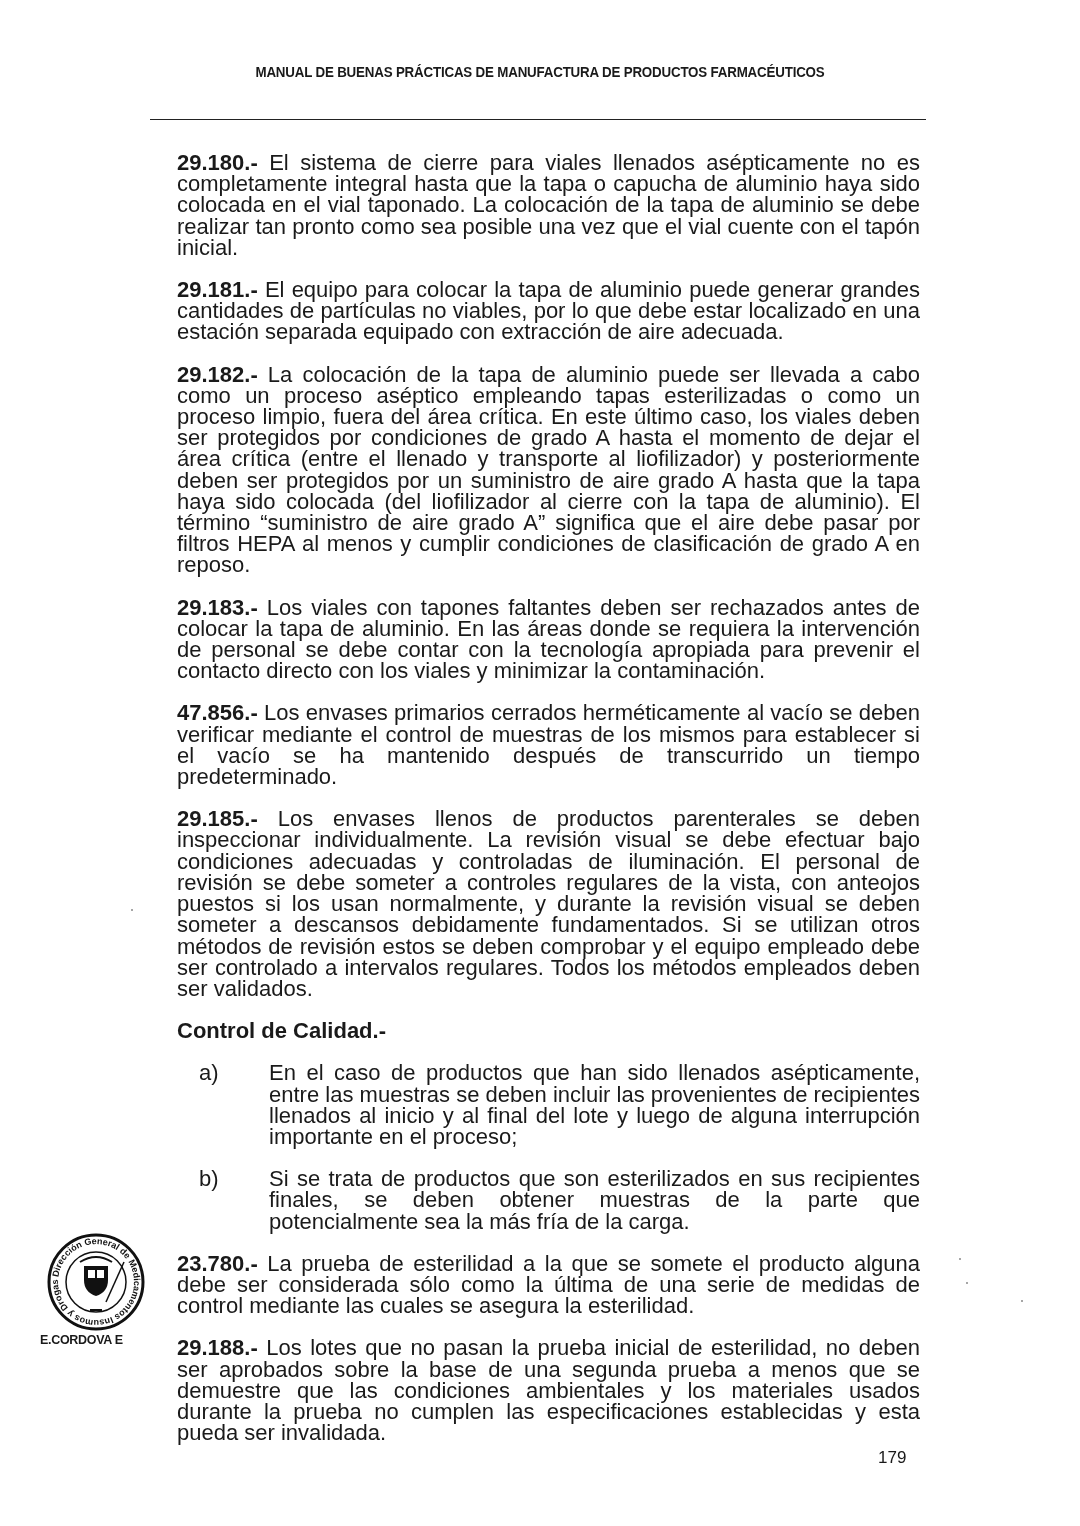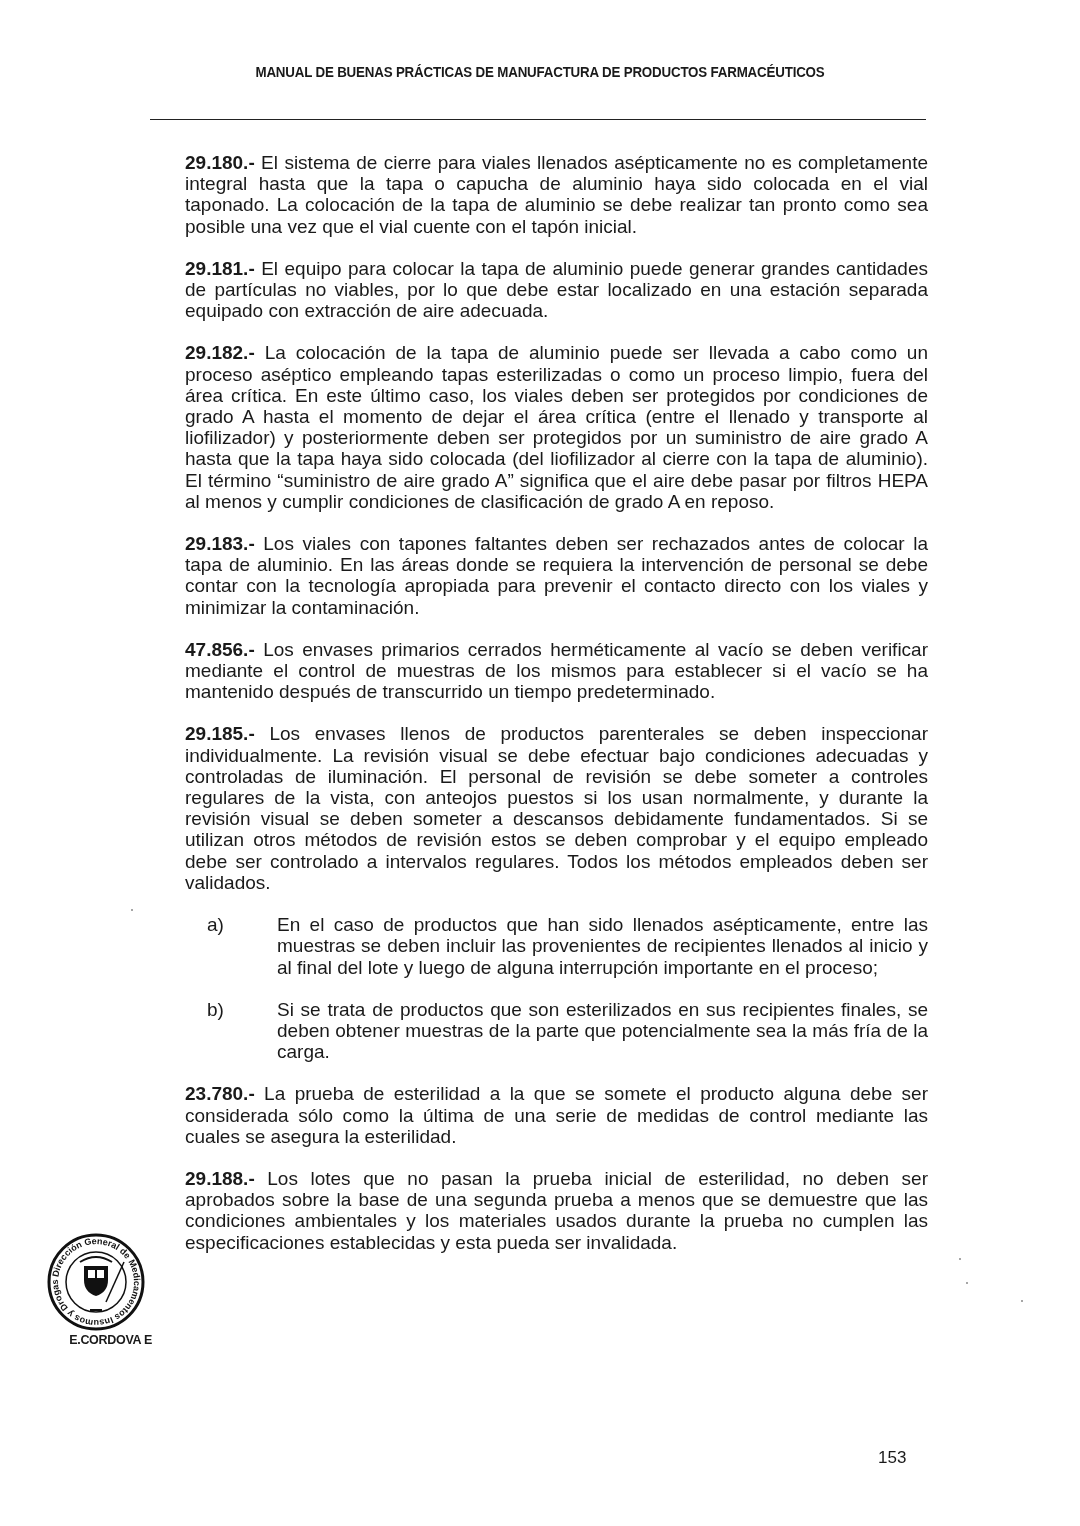--- a/index.html
+++ b/index.html
@@ -1,49 +1,50 @@
 <!DOCTYPE html>
 <html><head>
 <meta charset="utf-8">
 <style>
   html, body { margin: 0; padding: 0; background: #ffffff; }
   body { width: 1080px; height: 1526px; position: relative; overflow: hidden;
          font-family: "Liberation Sans", sans-serif; color: #1a1a1a; }
   .header { position: absolute; left: 150px; top: 64px; width: 780px; text-align: center;
             font-weight: bold; font-size: 14.5px; letter-spacing: -0.2px; transform: scaleX(0.92); transform-origin: center; }
   .header-rule { position: absolute; left: 150px; top: 119px; width: 776px; height: 0; border-top: 1.5px solid #222; }
-  .body { position: absolute; left: 185px; top: 152px; width: 743px; font-size: 19px; line-height: 21.2px; }
+  .body { position: absolute; left: 177px; top: 152px; width: 743px; font-size: 22px; line-height: 21.2px; }
   .para { text-align: justify; margin: 0 0 21px 0; }
   .num { font-weight: bold; }
   .section-heading { font-weight: bold; margin: 0 0 21px 0; }
   .list { margin: 0 0 21px 0; }
   .list-item { display: flex; margin-bottom: 21px; text-align: justify; }
   .list-item:last-child { margin-bottom: 0; }
   .list-marker { width: 26px; flex: none; padding-left: 22px; }
   .list-text { flex: 1; margin-left: 44px; }
   .seal { position: absolute; left: 46px; top: 1232px; width: 100px; height: 100px; }
-  .seal-caption { position: absolute; left: 40px; top: 1333px; width: 112px; text-align: right;
+  .seal-caption { position: absolute; left: 40px; top: 1333px; width: 112px; text-align: left;
                   font-weight: bold; font-size: 12.5px; letter-spacing: -0.3px; }
   .page-number { position: absolute; left: 878px; top: 1448px; font-size: 17px; font-weight: 500; }
   .speck { position: absolute; width: 2px; height: 2px; background: #888; border-radius: 1px; }
 </style>
 </head>
 <body>
 
 <div class="header">MANUAL DE BUENAS PRÁCTICAS DE MANUFACTURA DE PRODUCTOS FARMACÉUTICOS</div>
 <div class="header-rule"></div>
 
 <div class="body">
   <p class="para"><span class="num">29.180.-</span><span> El sistema de cierre para viales llenados asépticamente no es completamente integral hasta que la tapa o capucha de aluminio haya sido colocada en el vial taponado. La colocación de la tapa de aluminio se debe realizar tan pronto como sea posible una vez que el vial cuente con el tapón inicial.</span></p>
   <p class="para"><span class="num">29.181.-</span><span> El equipo para colocar la tapa de aluminio puede generar grandes cantidades de partículas no viables, por lo que debe estar localizado en una estación separada equipado con extracción de aire adecuada.</span></p>
   <p class="para"><span class="num">29.182.-</span><span> La colocación de la tapa de aluminio puede ser llevada a cabo como un proceso aséptico empleando tapas esterilizadas o como un proceso limpio, fuera del área crítica. En este último caso, los viales deben ser protegidos por condiciones de grado A hasta el momento de dejar el área crítica (entre el llenado y transporte al liofilizador) y posteriormente deben ser protegidos por un suministro de aire grado A hasta que la tapa haya sido colocada (del liofilizador al cierre con la tapa de aluminio). El término “suministro de aire grado A” significa que el aire debe pasar por filtros HEPA al menos y cumplir condiciones de clasificación de grado A en reposo.</span></p>
   <p class="para"><span class="num">29.183.-</span><span> Los viales con tapones faltantes deben ser rechazados antes de colocar la tapa de aluminio. En las áreas donde se requiera la intervención de personal se debe contar con la tecnología apropiada para prevenir el contacto directo con los viales y minimizar la contaminación.</span></p>
   <p class="para"><span class="num">47.856.-</span><span> Los envases primarios cerrados herméticamente al vacío se deben verificar mediante el control de muestras de los mismos para establecer si el vacío se ha mantenido después de transcurrido un tiempo predeterminado.</span></p>
   <p class="para"><span class="num">29.185.-</span><span> Los envases llenos de productos parenterales se deben inspeccionar individualmente. La revisión visual se debe efectuar bajo condiciones adecuadas y controladas de iluminación. El personal de revisión se debe someter a controles regulares de la vista, con anteojos puestos si los usan normalmente, y durante la revisión visual se deben someter a descansos debidamente fundamentados. Si se utilizan otros métodos de revisión estos se deben comprobar y el equipo empleado debe ser controlado a intervalos regulares. Todos los métodos empleados deben ser validados.</span></p>
 
+  <p class="section-heading">Control de Calidad.-</p>
 
 
   <div class="list">
     <div class="list-item">
       <span class="list-marker">a)</span>
       <span class="list-text">En el caso de productos que han sido llenados asépticamente, entre las muestras se deben incluir las provenientes de recipientes llenados al inicio y al final del lote y luego de alguna interrupción importante en el proceso;</span>
     </div>
     <div class="list-item">
       <span class="list-marker">b)</span>
       <span class="list-text">Si se trata de productos que son esterilizados en sus recipientes finales, se deben obtener muestras de la parte que potencialmente sea la más fría de la carga.</span>
@@ -67,18 +68,18 @@
     <path d="M38,34 h24 v14 q0,12 -12,16 q-12,-4 -12,-16 z" fill="#111"></path>
     <rect x="42" y="38" width="7" height="8" fill="#fff"></rect>
     <rect x="51" y="38" width="7" height="8" fill="#fff"></rect>
     <path d="M34,30 q16,-10 32,0" fill="none" stroke="#111" stroke-width="2"></path>
     <line x1="60" y1="70" x2="78" y2="30" stroke="#111" stroke-width="1.5"></line>
     <line x1="44" y1="78" x2="56" y2="78" stroke="#111" stroke-width="2"></line>
   </svg>
 </div>
 <div class="seal-caption">E.CORDOVA E</div>
 
-<div class="page-number">153</div>
+<div class="page-number">179</div>
 
 <div class="speck" style="left:131px; top:909px;"></div>
 <div class="speck" style="left:959px; top:1258px;"></div>
 <div class="speck" style="left:966px; top:1282px;"></div>
 <div class="speck" style="left:1021px; top:1300px;"></div>
 
 </body></html>

